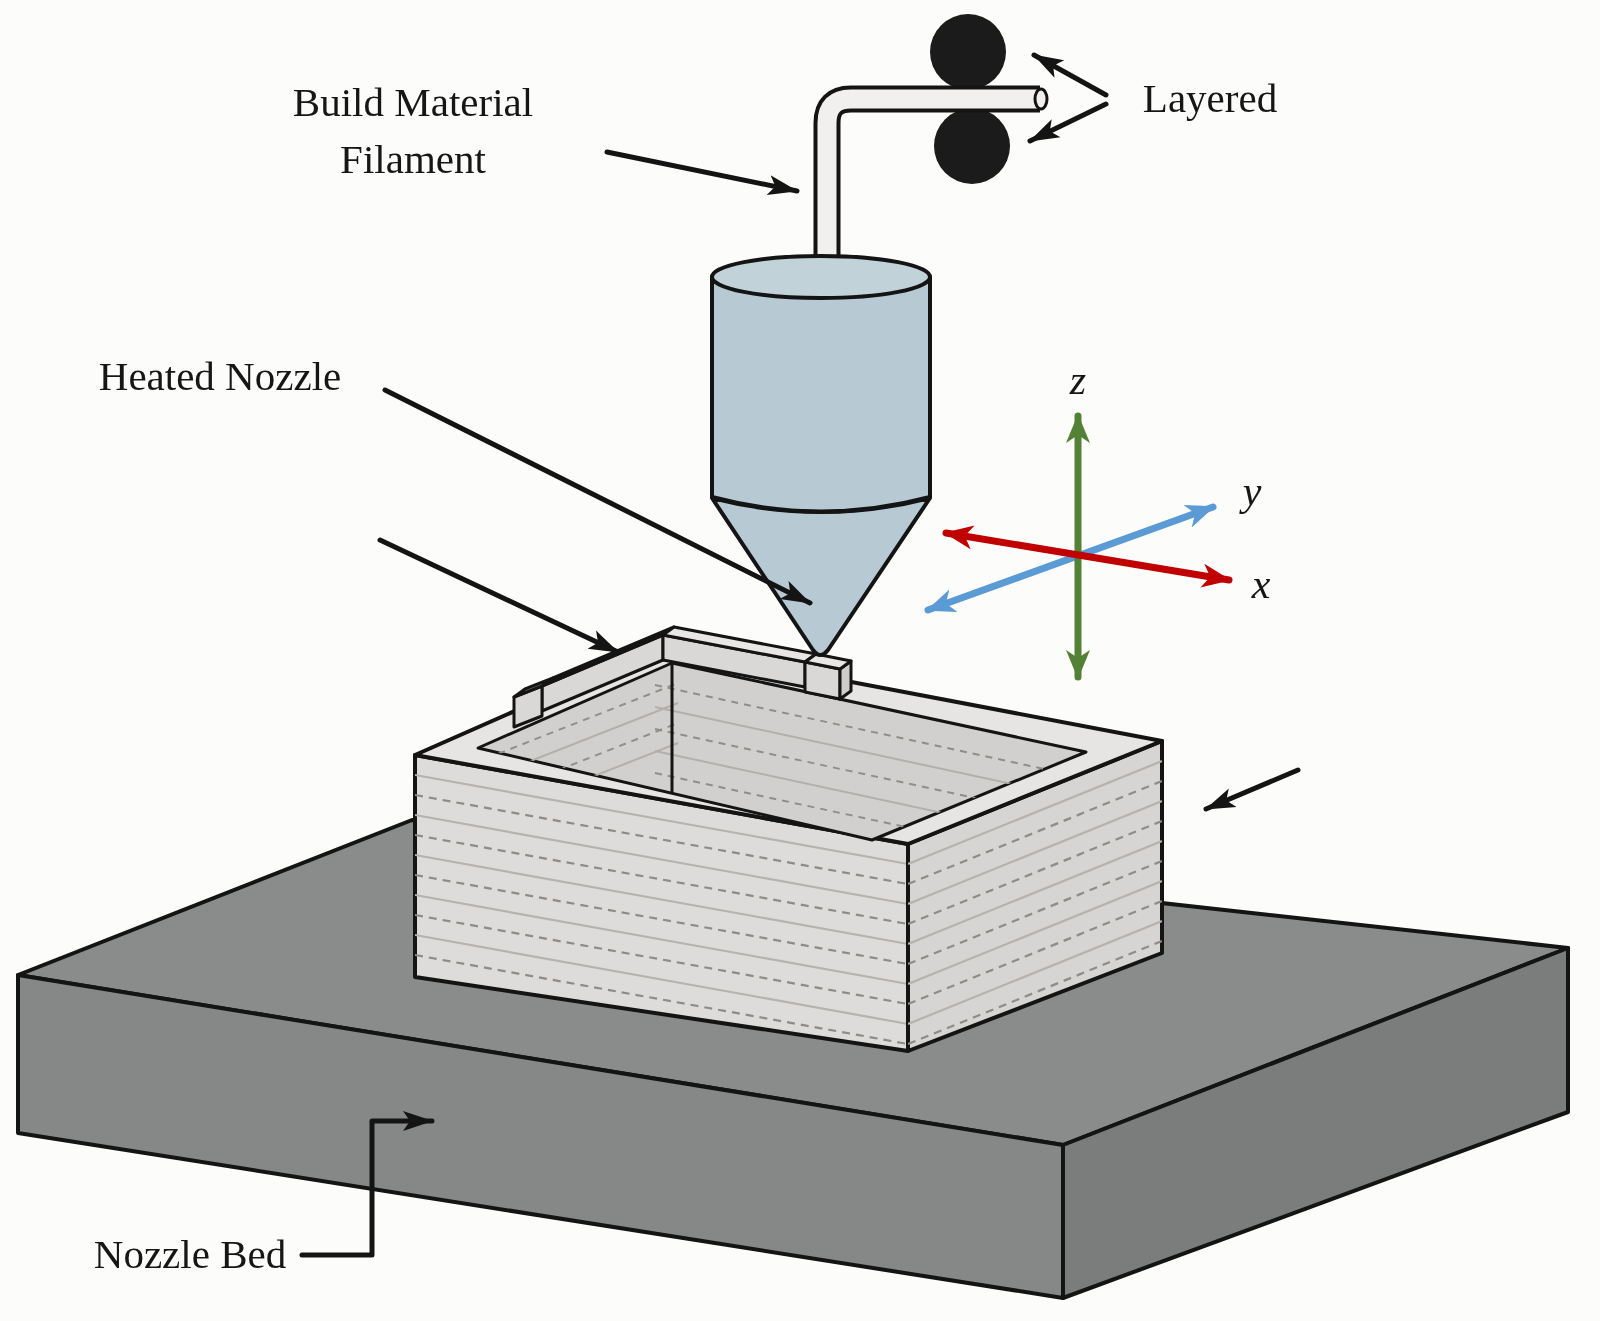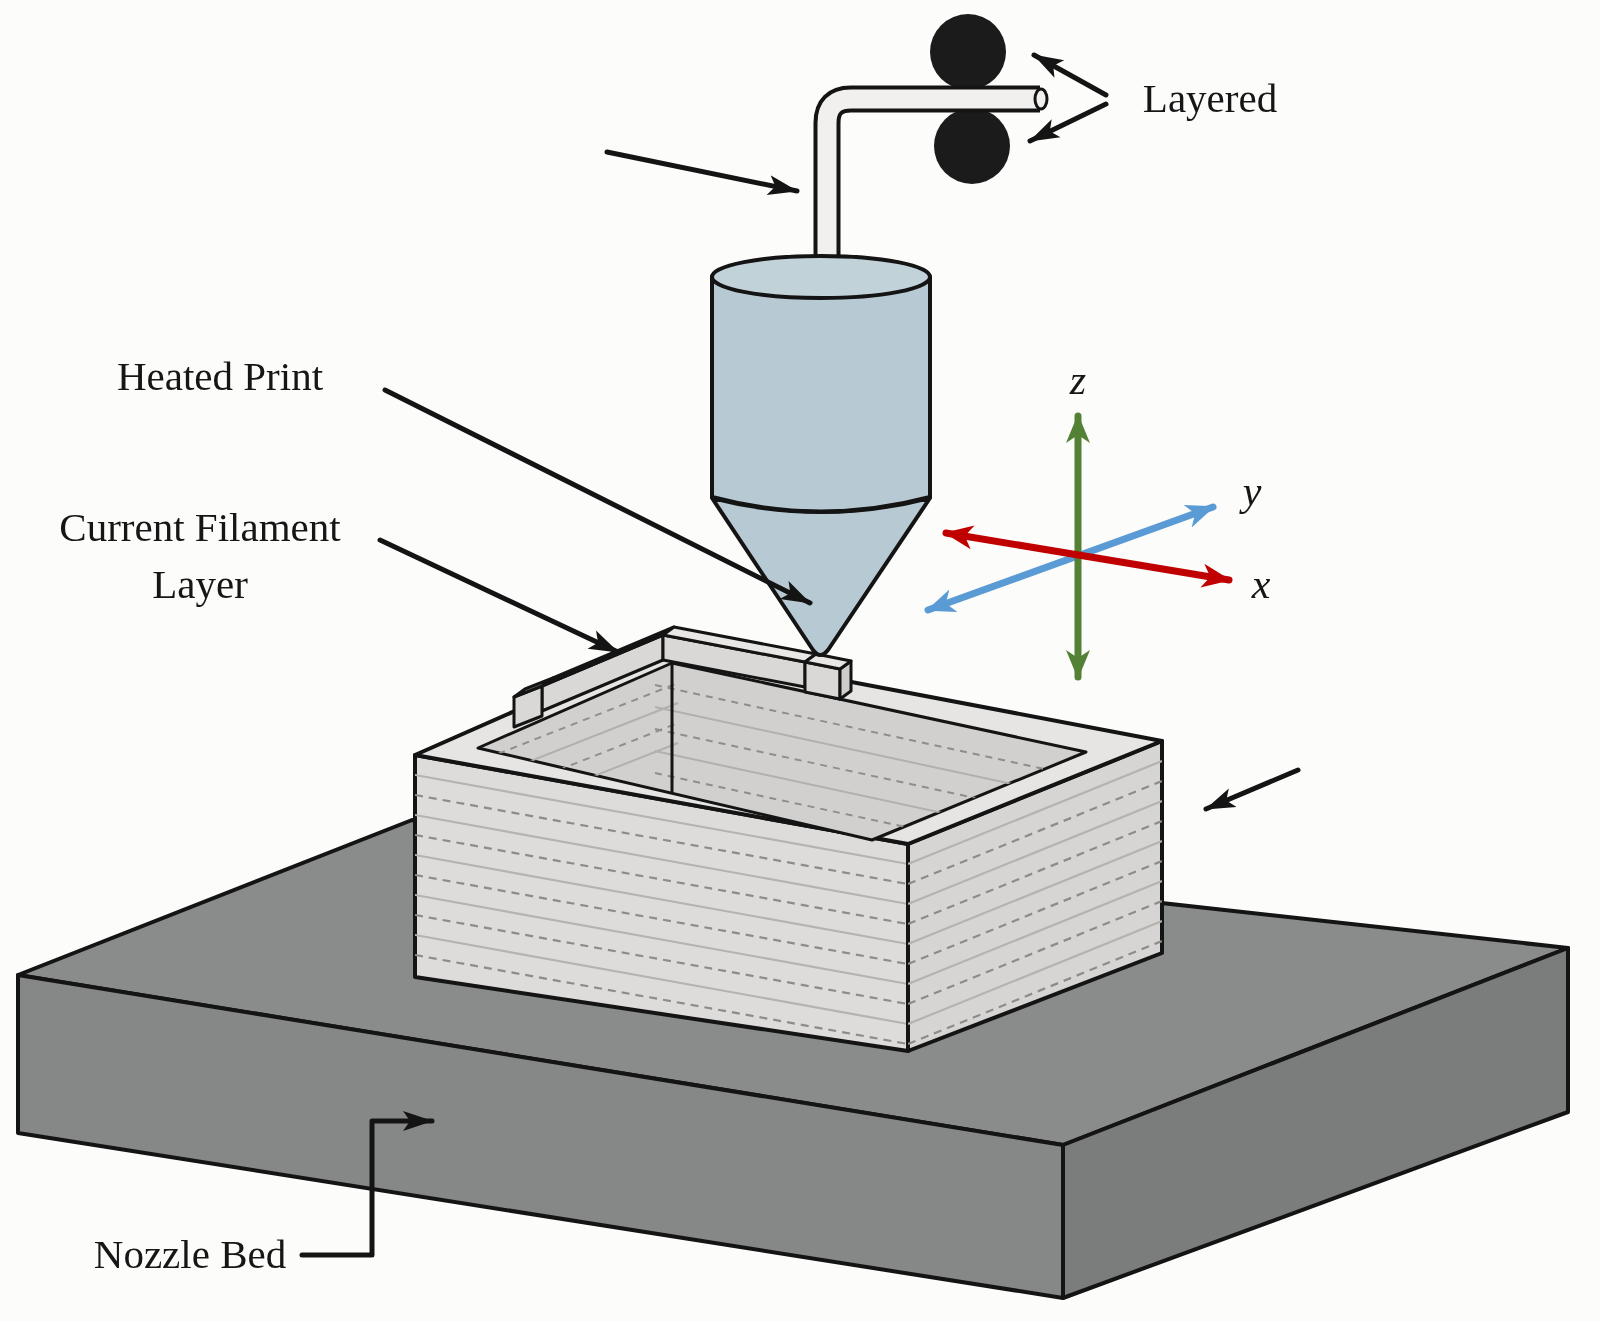--- a/index.html
+++ b/index.html
@@ -158,29 +158,29 @@
     <line class="sw5" x1="607" y1="152" x2="797" y2="191" marker-end="url(#ah-black)" stroke="#141414"></line>
     <line class="sw5" x1="1106" y1="95" x2="1034" y2="55" marker-end="url(#ah-black)" stroke="#141414"></line>
     <line class="sw5" x1="1106" y1="104" x2="1030" y2="141" marker-end="url(#ah-black)" stroke="#141414"></line>
     <line class="sw5" x1="385" y1="390" x2="810" y2="603" marker-end="url(#ah-black)" stroke="#141414"></line>
     <line class="sw5" x1="380" y1="540" x2="618" y2="652" marker-end="url(#ah-black)" stroke="#141414"></line>
     <line class="sw5" x1="1298" y1="770" x2="1206" y2="809" marker-end="url(#ah-black)" stroke="#141414"></line>
     <path class="sw5" d="M302,1255 L372,1255 L372,1121 L432,1121" marker-end="url(#ah-black)" stroke="#141414"></path>
   </g>
 </svg>
 
+  <div class="lbl" style="left:413px; top:131px;">
+    <div>Build Material</div>
+    <div>Filament</div>
+  </div>
 
   <div class="lbl" style="left:1210px; top:98px;">Layered</div>
 
-  <div class="lbl" style="left:220px; top:376px;">Heated Print</div>
+  <div class="lbl" style="left:220px; top:376px;">Heated Nozzle</div>
 
-  <div class="lbl" style="left:200px; top:556px;">
-    <div>Current Filament</div>
-    <div>Layer</div>
-  </div>
 
 
   <div class="lbl" style="left:190px; top:1254px;">Nozzle Bed</div>
 
   <div class="axis-lbl" style="left:1078px; top:380px;">z</div>
   <div class="axis-lbl" style="left:1252px; top:491px;">y</div>
   <div class="axis-lbl" style="left:1261px; top:584px;">x</div>
 </div>
 
 </body></html>

